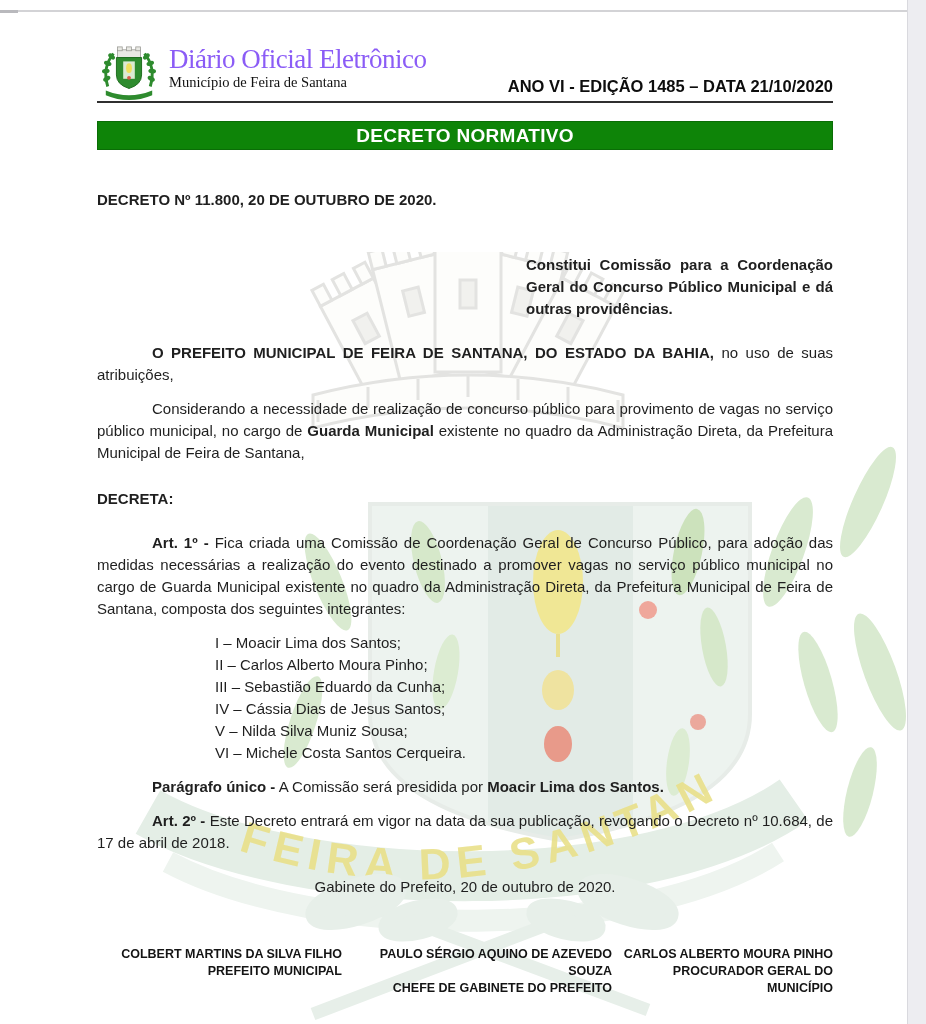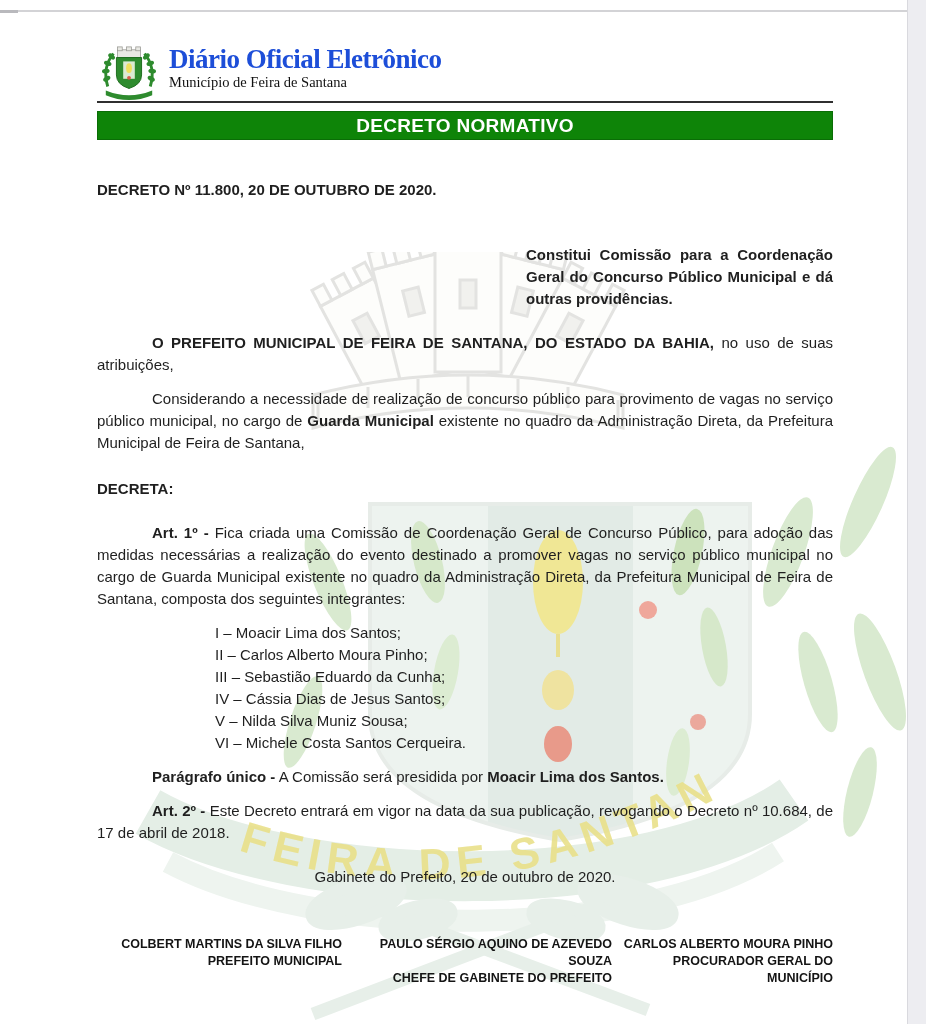--- a/index.html
+++ b/index.html
@@ -14,28 +14,28 @@
                    background:#ededf1; border-left:1px solid #d9d9de; }
 
   .watermark { position:absolute; left:88px; top:252px; z-index:0; pointer-events:none; }
 
   .content { position:absolute; left:97px; top:46px; width:736px; z-index:1; }
 
   
   .masthead { display:flex; align-items:flex-start; height:52px; }
   .logo { width:64px; height:58px; flex:0 0 auto; margin-top:-2px; }
   .mast-titles { margin-left:8px; line-height:1; }
-  .mast-title { font-family:"Liberation Serif", serif; font-weight:bold; font-size:27px;
-                letter-spacing:-0.5px; color:#1d4ed8; }
+  .mast-title { font-family:"Liberation Serif", serif; font-weight:normal; font-size:27px;
+                letter-spacing:-0.5px; color:#8b5cf6; }
   .mast-sub   { font-family:"Liberation Serif", serif; font-size:14.5px; color:#111; margin-top:2px; }
   .mast-edition { margin-left:auto; align-self:flex-end; font-weight:bold; font-size:16.5px;
                   color:#0d0d0d; padding-bottom:2px; white-space:nowrap; }
   .head-rule { height:2px; background:#2f2f2f; margin-top:3px; }
 
-  .banner { margin-top:8px; height:29px; background:#0e8408; border:1px solid #0a6d06;
+  .banner { margin-top:18px; height:29px; background:#0e8408; border:1px solid #0a6d06;
             display:flex; align-items:center; justify-content:center; }
   .banner-text { color:#ffffff; font-weight:bold; font-size:19px; letter-spacing:0.3px; }
 
   
   .doc { font-size:15px; line-height:22px; text-align:justify; }
   .b { font-weight:bold; }
   .doc-title { text-align:left; font-weight:bold; margin-top:39px; }
   .epigraph { width:307px; margin-left:auto; margin-top:43px; font-weight:bold; text-align:justify; }
   .para { margin-top:22px; text-indent:55px; }
   .para.tight { margin-top:12px; }
@@ -177,20 +177,21 @@
         <path d="M19,14 H45 V32 Q45,42 32,46 Q19,42 19,32 Z" fill="#2e8b2e" stroke="#1c6b1c"></path>
         <rect x="26" y="18" width="12" height="18" fill="#dcead2"></rect>
         <ellipse cx="32" cy="25" rx="3" ry="5" fill="#f0df5c"></ellipse>
         <circle cx="32" cy="35" r="2" fill="#d85a4a"></circle>
         <path d="M8,48 Q32,58 56,48 L56,53 Q32,63 8,53 Z" fill="#2e8b2e"></path>
       </svg>
       <div class="mast-titles">
         <div class="mast-title">Diário Oficial Eletrônico</div>
         <div class="mast-sub">Município de Feira de Santana</div>
       </div>
+      <div class="mast-edition">ANO VI - EDIÇÃO 1485 – DATA 21/10/2020</div>
     </div>
     <div class="head-rule"></div>
 
     <div class="banner">
       <span class="banner-text">DECRETO NORMATIVO</span>
     </div>
 
     <div class="doc">
 
       <div class="doc-title">DECRETO Nº 11.800, 20 DE OUTUBRO DE 2020.</div>

